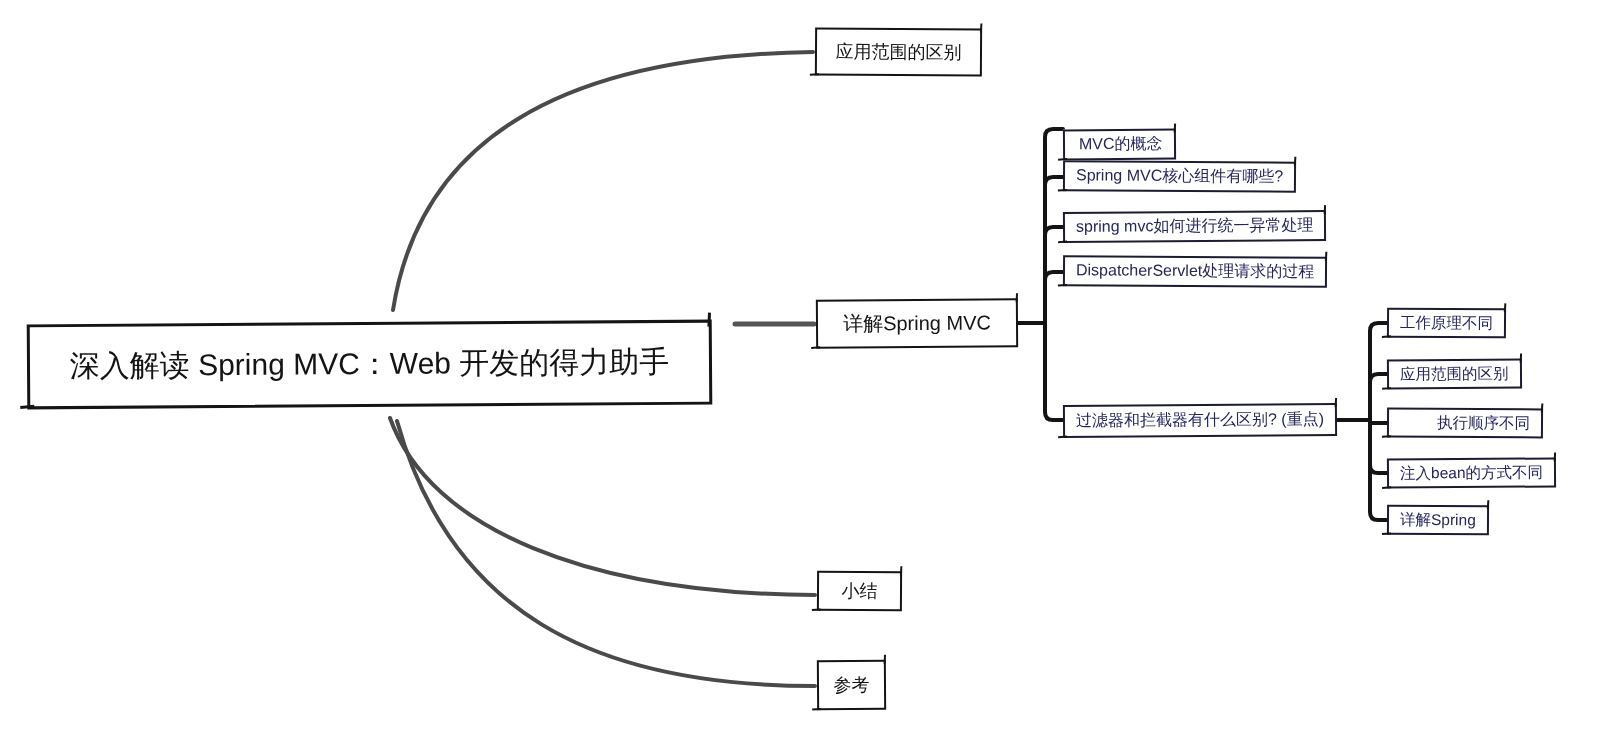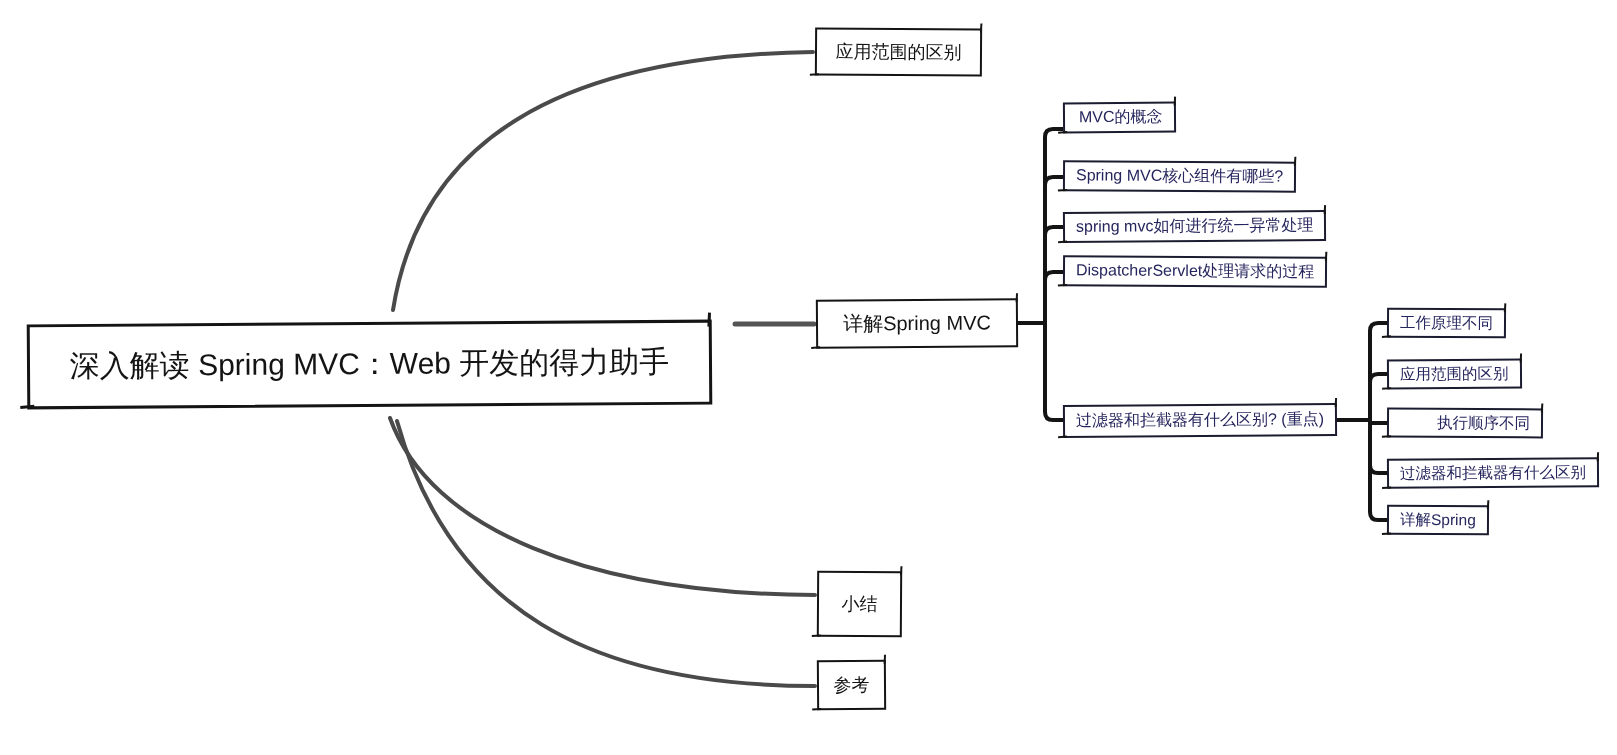--- a/index.html
+++ b/index.html
@@ -69,35 +69,35 @@
   .lvl0::before { height: 14px; top: -10px; width: 3px; }
   .lvl0::after  { width: 14px; left: -10px; height: 3px; }
 
   .lvl1 {
     border-width: 2.5px;
     font-size: 18px;
     color: #141414;
   }
   .n-intro     { left: 815px; top: 28px;  width: 167px; height: 48px; }
   .n-detail    { left: 816px; top: 299px; width: 202px; height: 49px; font-size: 20px; }
-  .n-summary   { left: 817px; top: 571px; width: 85px;  height: 66px; }
+  .n-summary   { left: 817px; top: 571px; width: 85px;  height: 40px; }
   .n-reference { left: 817px; top: 660px; width: 69px;  height: 50px; }
 
   .lvl2, .lvl3 {
     border-width: 2px;
     border-color: #1c1c30;
     font-size: 16px;
     color: #26265e;
     padding: 0 11px;
     height: 31px;
   }
   .lvl2 { left: 1063px; }
   .lvl3 { left: 1387px; height: 30px; font-size: 15.5px; }
 
-  .n-c1 { top: 102px; padding-left: 14px; }
+  .n-c1 { top: 129px; padding-left: 14px; }
   .n-c2 { top: 161px; }
   .n-c3 { top: 211px; }
   .n-c4 { top: 256px; }
   .n-c5 { top: 404px; height: 33px; }
 
   .n-g1 { top: 308px; justify-content: flex-end; }
   .n-g2 { top: 359px; }
   .n-g3 { top: 408px; padding-left: 48px; }
   .n-g4 { top: 458px; }
   .n-g5 { top: 505px; }
@@ -167,19 +167,19 @@
   <div class="node lvl3 n-g1 tilt-b">
     <span class="label">工作原理不同</span>
   </div>
   <div class="node lvl3 n-g2 tilt-a">
     <span class="label">应用范围的区别</span>
   </div>
   <div class="node lvl3 n-g3 tilt-b">
     <span class="label">执行顺序不同</span>
   </div>
   <div class="node lvl3 n-g4 tilt-a">
-    <span class="label">过滤器和拦截器有什么区别</span>
+    <span class="label">注入bean的方式不同</span>
   </div>
   <div class="node lvl3 n-g5 tilt-b">
     <span class="label">详解Spring</span>
   </div>
 
 </div>
 
 </body></html>

